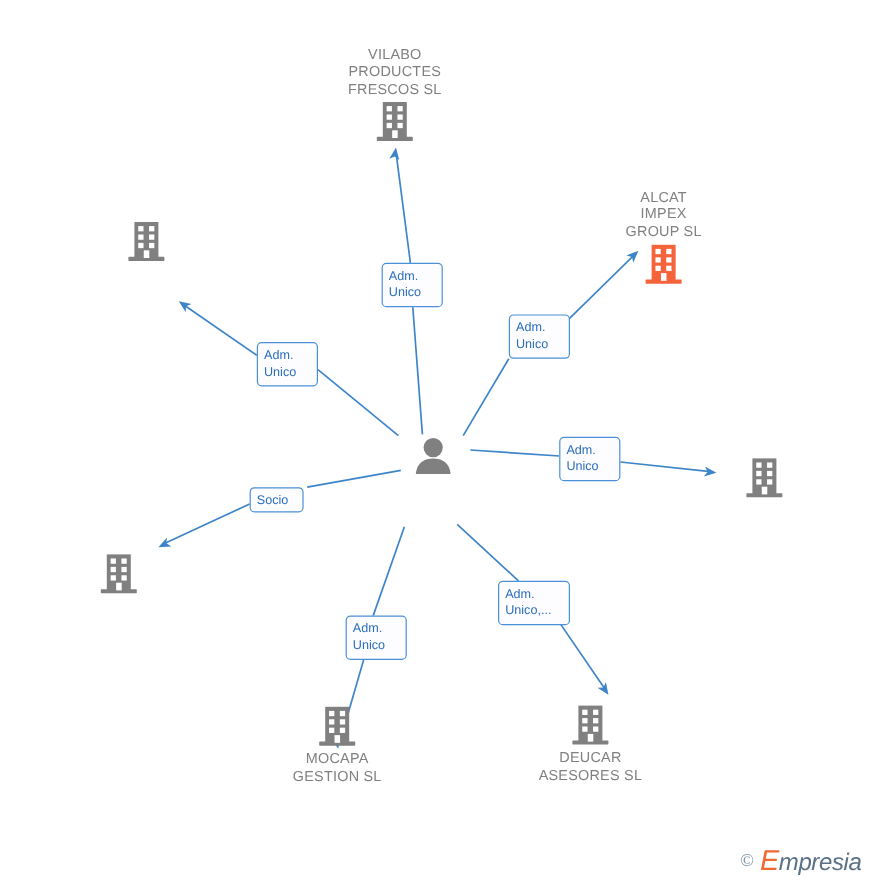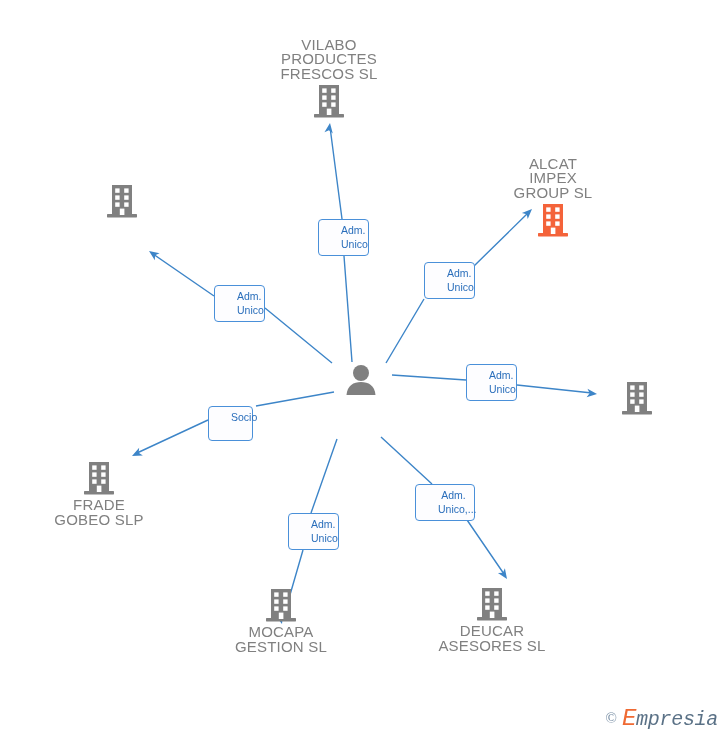--- a/index.html
+++ b/index.html
@@ -27,21 +27,21 @@
     height: 740px;
     pointer-events: none;
   }
   .node {
     position: absolute;
     text-align: center;
     width: 160px;
     margin-left: -80px;
   }
   .node-label {
-    font-size: 15px;
+    font-size: 12px;
     line-height: 14.5px;
     color: #808080;
     letter-spacing: 0.2px;
     white-space: pre-line;
   }
   .node-label.below {
     margin-top: 2px;
   }
   .node-label.above {
     margin-bottom: 2px;
@@ -52,41 +52,41 @@
   }
   .edge-label {
     position: absolute;
     box-sizing: border-box;
     border: 1px solid #4a90d9;
     border-radius: 4px;
     background: #fdfdff;
     color: #2a6ebb;
     font-size: 10.5px;
     line-height: 14px;
-    text-align: center;
-    padding: 3px 5px 4px 22px;
+    text-align: left;
+    padding: 3px 5px 4px 5px;
     white-space: pre-line;
   }
   .watermark {
     position: absolute;
     right: 10px;
     bottom: 8px;
     display: flex;
     align-items: center;
     gap: 5px;
   }
   .wm-c {
     font-size: 15px;
     color: #7a90a6;
     font-family: "Liberation Serif", serif;
   }
   .wm-text {
     font-size: 20px;
     font-style: italic;
-    font-family: Liberation Mono, monospace;
+    font-family: Liberation Sans, sans-serif;
     color: #5a7186;
     letter-spacing: -0.3px;
   }
   .wm-text .hl {
     color: #ef6a33;
     font-size: 24px;
   }
 </style>
 </head>
 <body>
@@ -184,21 +184,20 @@
           <rect x="7" y="2" width="20" height="30" fill="#808080"></rect>
           <rect x="2" y="31" width="30" height="3.4" rx="0.6" fill="#808080"></rect>
           <rect x="10.2" y="5.4" width="4.4" height="4.4" fill="#ffffff"></rect>
           <rect x="19.2" y="5.4" width="4.4" height="4.4" fill="#ffffff"></rect>
           <rect x="10.2" y="12.4" width="4.4" height="4.4" fill="#ffffff"></rect>
           <rect x="19.2" y="12.4" width="4.4" height="4.4" fill="#ffffff"></rect>
           <rect x="10.2" y="19.4" width="4.4" height="4.4" fill="#ffffff"></rect>
           <rect x="19.2" y="19.4" width="4.4" height="4.4" fill="#ffffff"></rect>
           <rect x="14.8" y="25.6" width="4.6" height="6.4" fill="#ffffff"></rect>
         </svg>
-        <div class="node-label below">FRADE<br>GOBEO SLP</div>
       </div>
       <div class="node" style="left: 281px; top: 587px;">
         <svg class="node-icon" width="34" height="36" viewBox="0 0 34 36">
           <rect x="7" y="2" width="20" height="30" fill="#808080"></rect>
           <rect x="2" y="31" width="30" height="3.4" rx="0.6" fill="#808080"></rect>
           <rect x="10.2" y="5.4" width="4.4" height="4.4" fill="#ffffff"></rect>
           <rect x="19.2" y="5.4" width="4.4" height="4.4" fill="#ffffff"></rect>
           <rect x="10.2" y="12.4" width="4.4" height="4.4" fill="#ffffff"></rect>
           <rect x="19.2" y="12.4" width="4.4" height="4.4" fill="#ffffff"></rect>
           <rect x="10.2" y="19.4" width="4.4" height="4.4" fill="#ffffff"></rect>
@@ -227,21 +226,21 @@
           <path d="M3.5 31 C 4.2 21.5 10.6 18 18 18 C 25.4 18 31.8 21.5 32.5 31 Z" fill="#808080"></path>
         </svg>
       </div>
     </div>
 
   <div id="edge-label-layer">
       <div class="edge-label" style="left: 318px; top: 219px; width: 51px; height: 37px;">Adm.<br>Unico</div>
       <div class="edge-label" style="left: 424px; top: 262px; width: 51px; height: 37px;">Adm.<br>Unico</div>
       <div class="edge-label" style="left: 214px; top: 285px; width: 51px; height: 37px;">Adm.<br>Unico</div>
       <div class="edge-label" style="left: 466px; top: 364px; width: 51px; height: 37px;">Adm.<br>Unico</div>
-      <div class="edge-label" style="left: 208px; top: 406px; width: 45px; height: 35px;">Socio</div>
+      <div class="edge-label" style="left: 208px; top: 406px; width: 45px; height: 21px;">Socio</div>
       <div class="edge-label" style="left: 288px; top: 513px; width: 51px; height: 37px;">Adm.<br>Unico</div>
       <div class="edge-label" style="left: 415px; top: 484px; width: 60px; height: 37px;">Adm.<br>Unico,...</div>
     </div>
 
   <div class="watermark">
     <span class="wm-c">©</span>
     <span class="wm-text"><span class="hl">E</span><span>mpresia</span></span>
   </div>
 
 </div>

